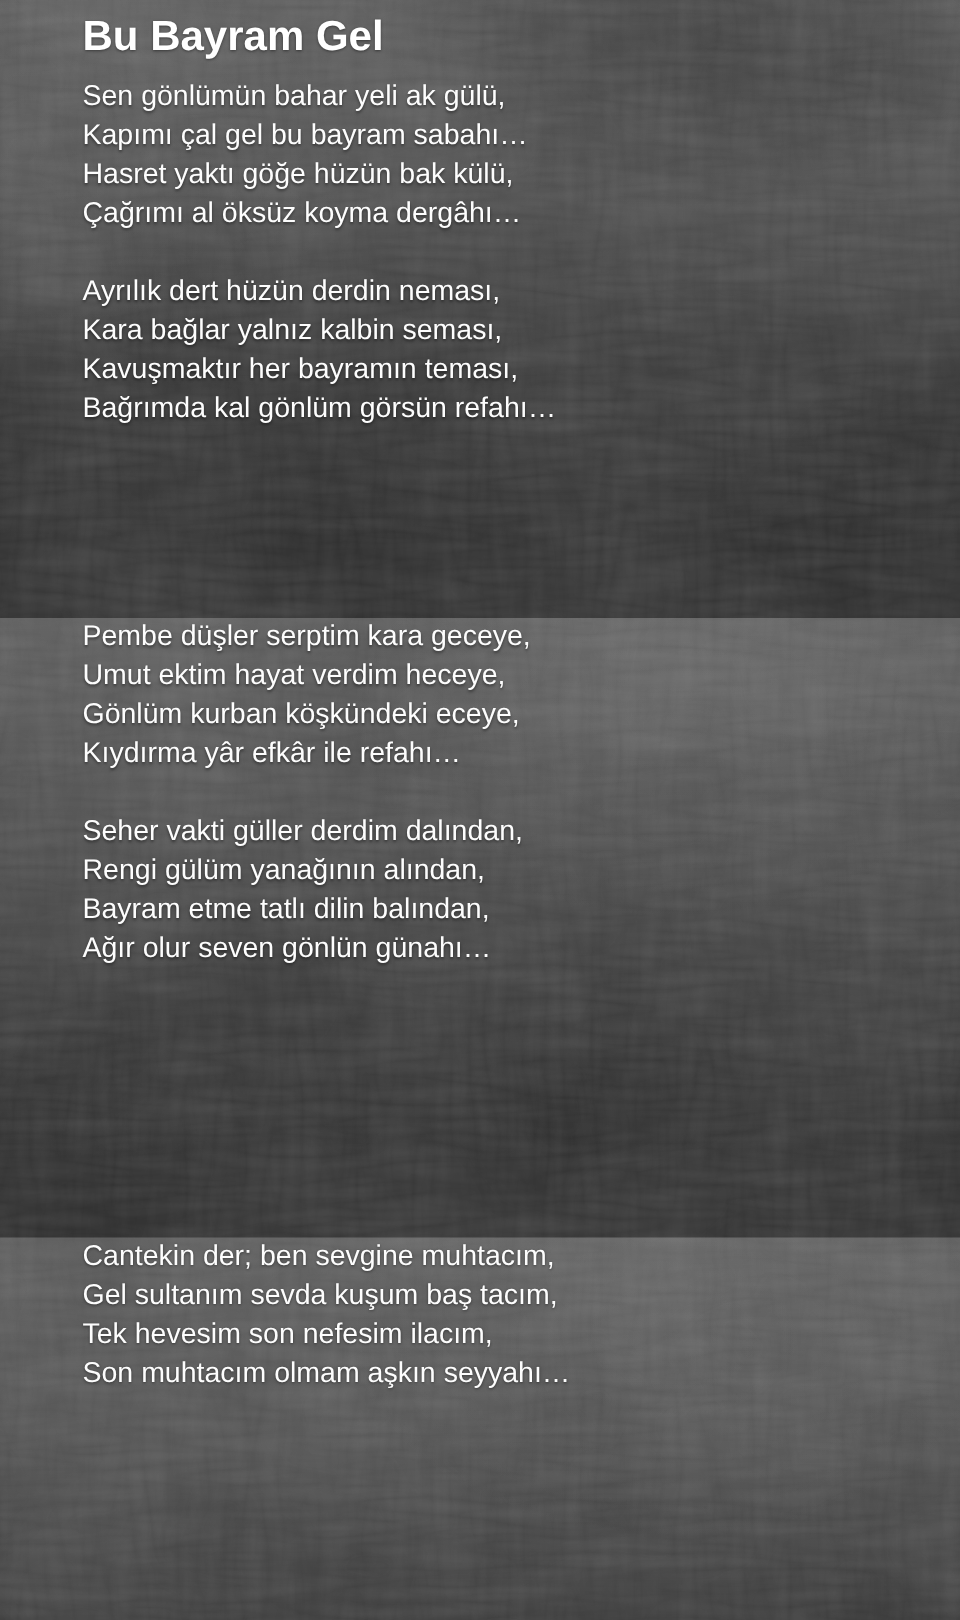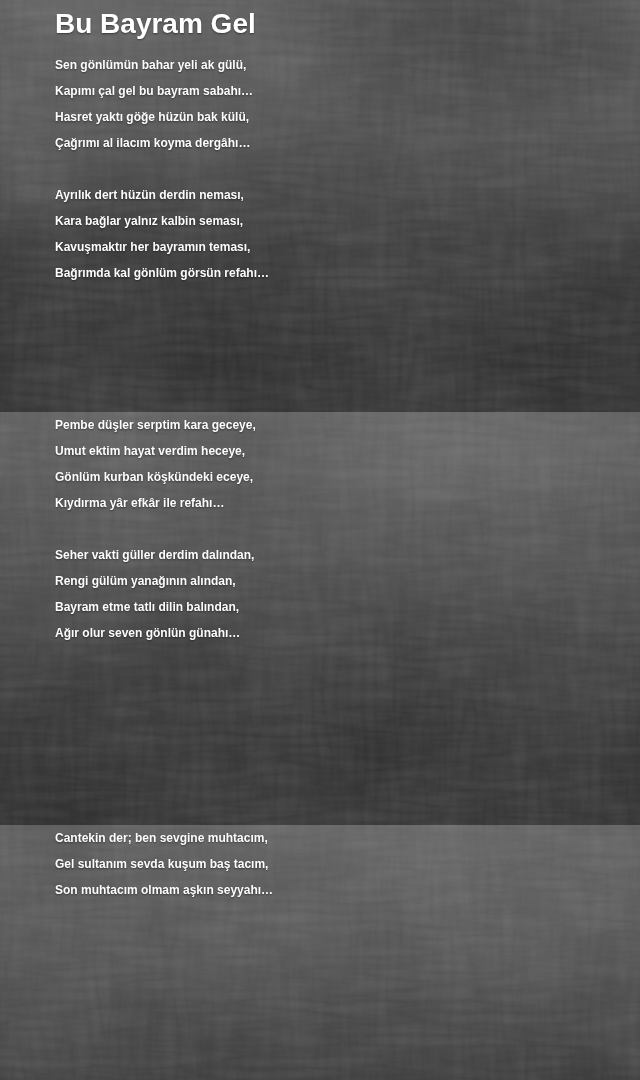--- a/index.html
+++ b/index.html
@@ -56,23 +56,23 @@
     font-weight: bold;
     color: #ffffff;
     text-shadow: 0 1px 2px rgba(0,0,0,0.45);
   }
   .stanza { margin: 0; }
   .stanza-first-p1 { margin-top: 13px; }
   .stanza-first-p2 { margin-top: 52px; }
   .stanza-first-p3 { margin-top: 53px; }
   .stanza-next { margin-top: 26px; }
   .line {
-    font-size: 12px;
+    font-size: 19px;
     line-height: 26px;
-    font-weight: bold;
+    font-weight: normal;
     white-space: nowrap;
     text-shadow: 0 1px 2px rgba(0,0,0,0.45);
   }
 </style>
 </head>
 <body>
 
 <div class="page">
 
   <svg class="texture" width="640" height="1080" viewBox="0 0 640 1080" aria-hidden="true">
@@ -96,21 +96,21 @@
   </svg>
 
   <div class="panel panel-1">
     <div class="content">
       <h1 class="poem-title">Bu Bayram Gel</h1>
 
       <div class="stanza stanza-first-p1">
         <div class="line">Sen gönlümün bahar yeli ak gülü,</div>
         <div class="line">Kapımı çal gel bu bayram sabahı…</div>
         <div class="line">Hasret yaktı göğe hüzün bak külü,</div>
-        <div class="line">Çağrımı al ilacım koyma dergâhı…</div>
+        <div class="line">Çağrımı al öksüz koyma dergâhı…</div>
       </div>
 
       <div class="stanza stanza-next">
         <div class="line">Ayrılık dert hüzün derdin neması,</div>
         <div class="line">Kara bağlar yalnız kalbin seması,</div>
         <div class="line">Kavuşmaktır her bayramın teması,</div>
         <div class="line">Bağrımda kal gönlüm görsün refahı…</div>
       </div>
     </div>
   </div>
@@ -131,19 +131,20 @@
         <div class="line">Ağır olur seven gönlün günahı…</div>
       </div>
     </div>
   </div>
 
   <div class="panel panel-3">
     <div class="content">
       <div class="stanza stanza-first-p3">
         <div class="line">Cantekin der; ben sevgine muhtacım,</div>
         <div class="line">Gel sultanım sevda kuşum baş tacım,</div>
+        <div class="line">Tek hevesim son nefesim ilacım,</div>
         <div class="line">Son muhtacım olmam aşkın seyyahı…</div>
       </div>
     </div>
 
   </div>
 
 </div>
 
 </body></html>

